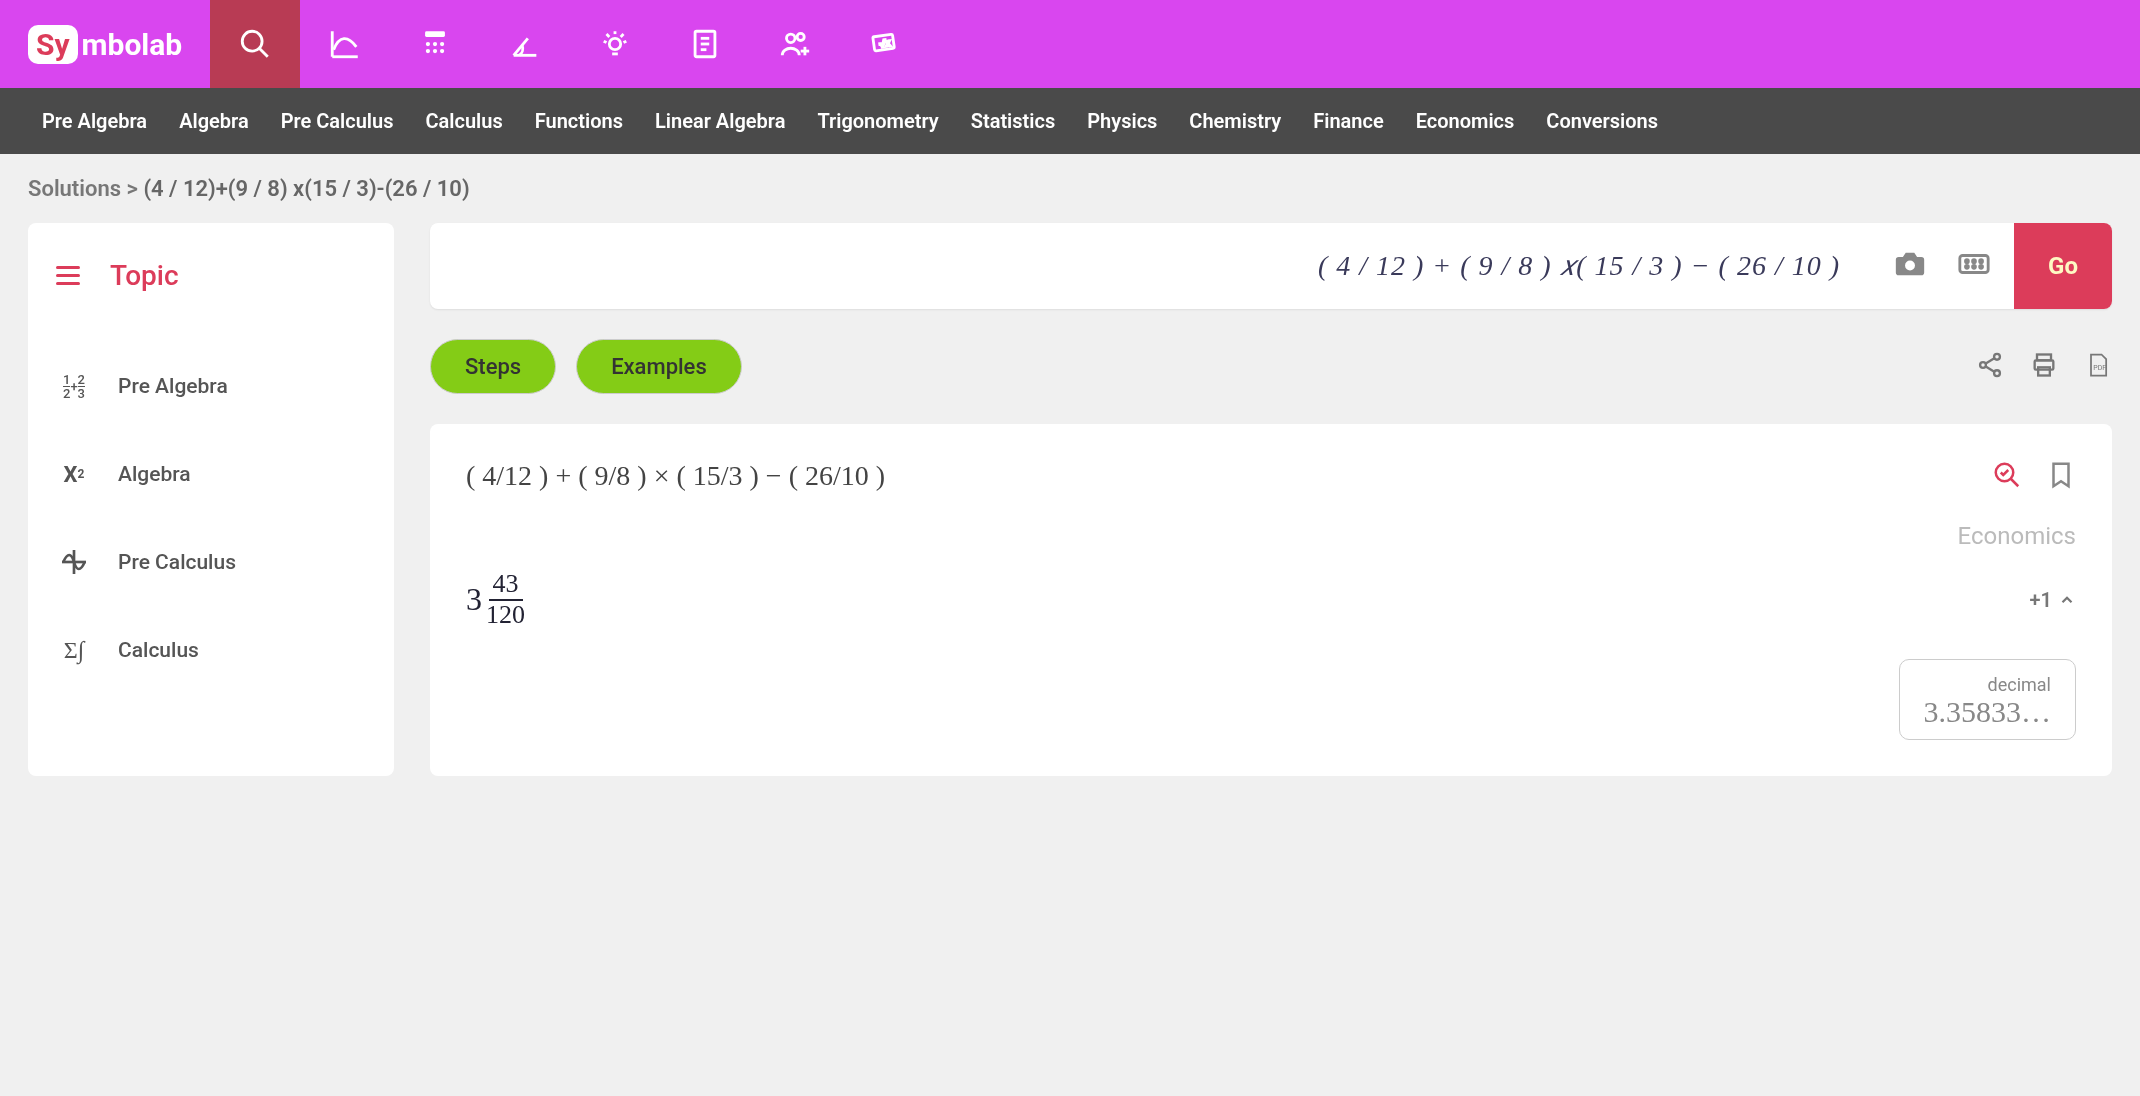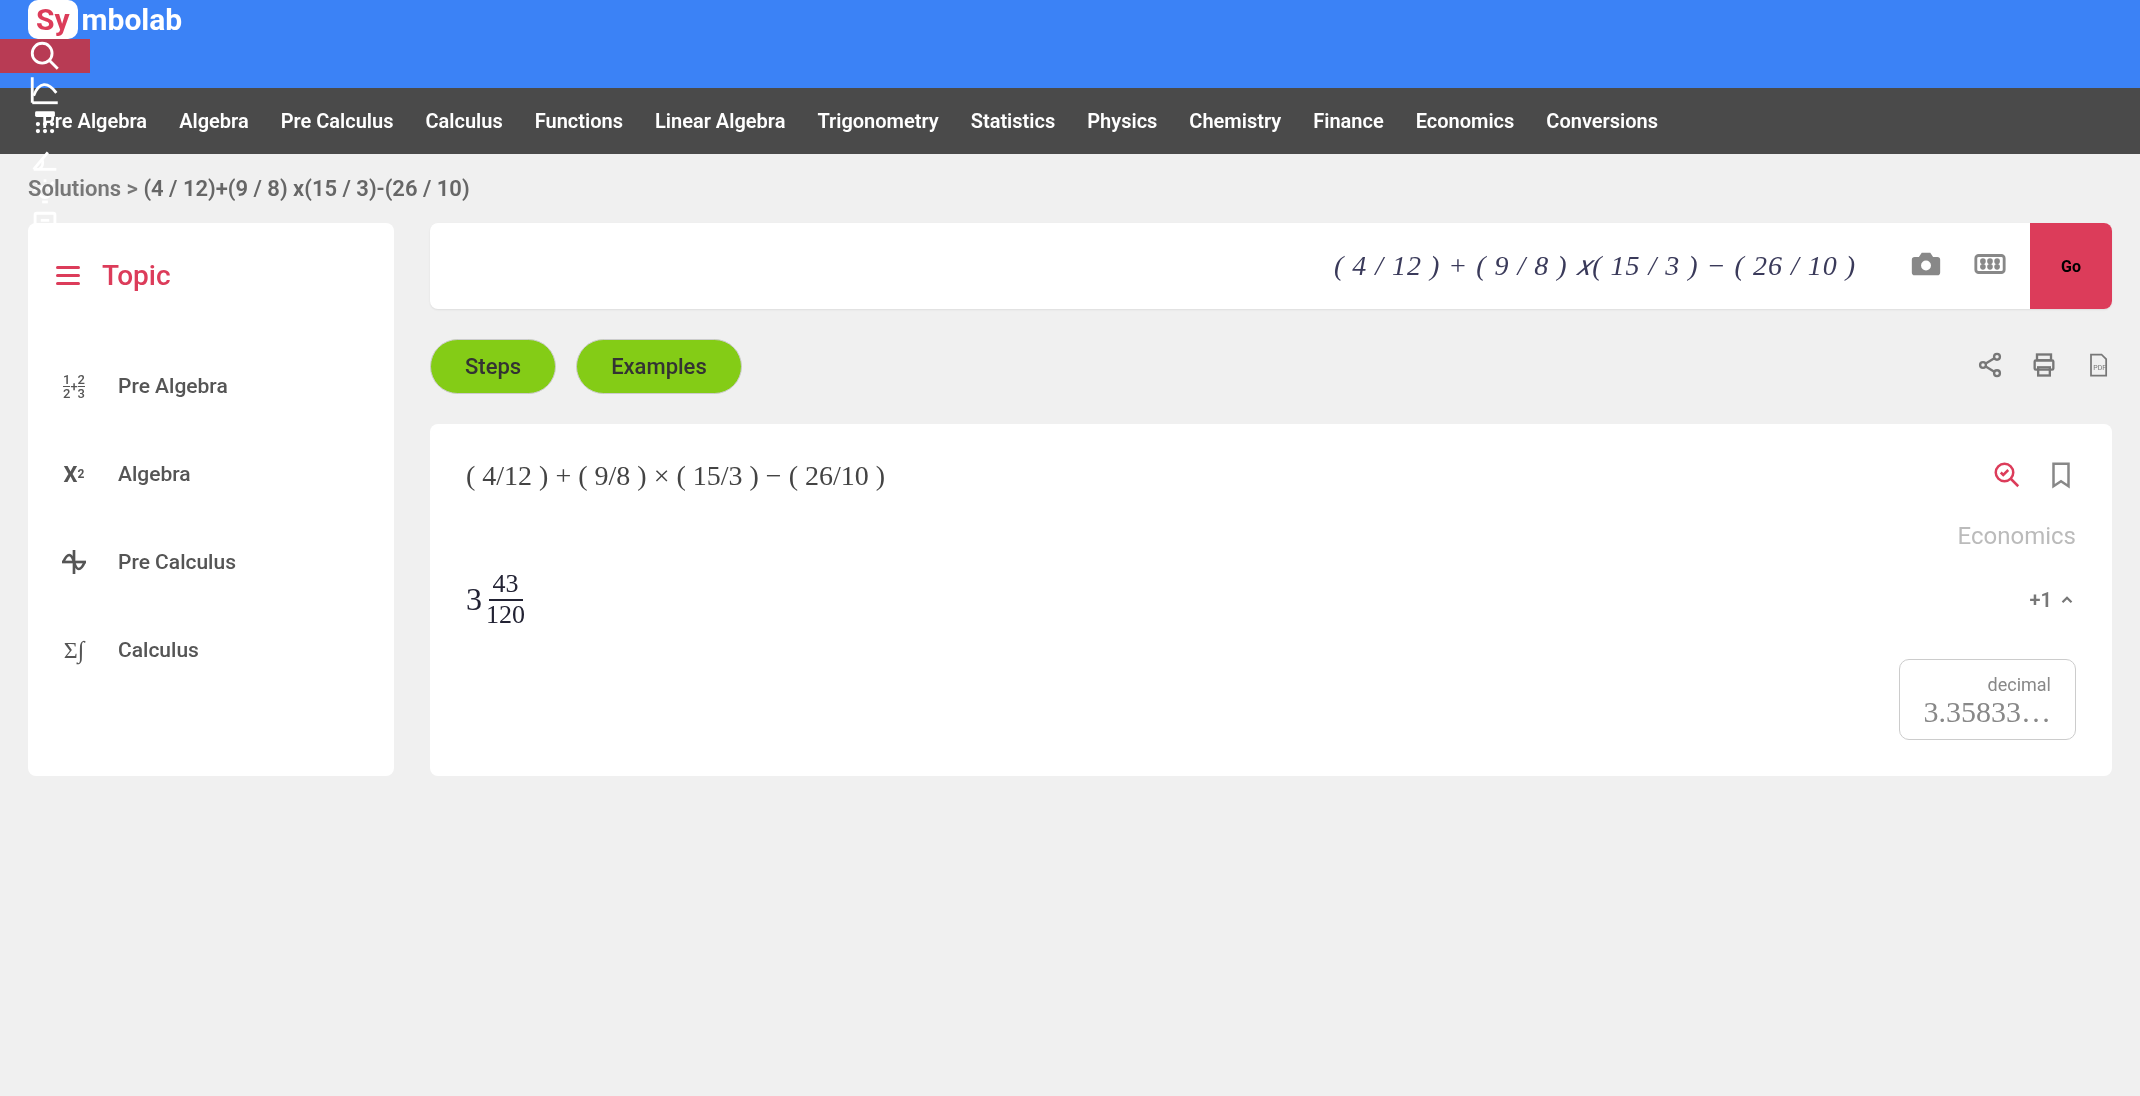--- a/index.html
+++ b/index.html
@@ -1,50 +1,50 @@
 <!DOCTYPE html>
 <html><head>
 <meta charset="utf-8">
 <style>
 * { margin: 0; padding: 0; box-sizing: border-box; }
 body { font-family: -apple-system, BlinkMacSystemFont, "Segoe UI", Roboto, sans-serif; background: #f0f0f0; color: #333; }
 
 
-.topbar { background: #3b82f6; height: 88px; display: flex; align-items: stretch; flex-direction: column; }
+.topbar { background: #d946ef; height: 88px; display: flex; align-items: stretch; }
 .logo-box { display: flex; align-items: center; padding: 0 28px; }
 .logo { display: flex; align-items: center; font-size: 30px; font-weight: 700; color: #fff; }
 .logo-sy { background: #fff; color: #dc3c5a; padding: 2px 8px; border-radius: 10px; margin-right: 4px; }
 .top-icon-cell { width: 90px; display: flex; align-items: center; justify-content: center; cursor: pointer; }
 .top-icon-cell.active { background: #b83b54; }
 .top-icon-cell svg { width: 34px; height: 34px; }
 
 
 .subnav { background: #4a4a4a; color: #fff; display: flex; align-items: center; height: 66px; padding: 0 42px; gap: 32px; font-size: 20px; font-weight: 600; }
 .subnav-item { cursor: pointer; white-space: nowrap; }
 
 
 .breadcrumb { padding: 22px 28px; font-size: 22px; font-weight: 600; color: #777; }
 .breadcrumb .expr { color: #666; }
 
 
 .container { display: flex; padding: 0 28px; gap: 36px; }
 .sidebar { width: 366px; background: #fff; border-radius: 8px; padding: 36px 28px; }
-.sidebar-header { display: flex; align-items: center; gap: 22px; margin-bottom: 50px; color: #dc3c5a; font-size: 28px; font-weight: 500; }
+.sidebar-header { display: flex; align-items: center; gap: 30px; margin-bottom: 50px; color: #dc3c5a; font-size: 28px; font-weight: 500; }
 .hamburger { display: flex; flex-direction: column; gap: 5px; }
 .hamburger span { width: 24px; height: 3px; background: #dc3c5a; border-radius: 2px; }
 .sidebar-item { display: flex; align-items: center; gap: 26px; padding: 26px 0; font-size: 21px; font-weight: 500; color: #555; cursor: pointer; }
 .sidebar-item .sicon { width: 36px; height: 36px; display: flex; align-items: center; justify-content: center; color: #555; font-size: 18px; }
 
 
 .main { flex: 1; display: flex; flex-direction: column; gap: 30px; text-align: right; }
 .input-row { background: #fff; border-radius: 8px; display: flex; align-items: center; height: 86px; box-shadow: 0 1px 2px rgba(0,0,0,0.08); }
 .input-expr { flex: 1; padding: 0 30px; font-size: 28px; font-style: italic; color: #3a3a5a; font-family: "Times New Roman", serif; letter-spacing: 1px; }
 .input-icons { display: flex; align-items: center; gap: 24px; padding: 0 20px; }
 .input-icons svg { width: 40px; height: 34px; color: #888; }
-.go-button { background: #dc3c5a; color: #000000; height: 100%; width: 82px; display: flex; align-items: center; justify-content: center; font-size: 16px; font-weight: 700; border-radius: 0 8px 8px 0; cursor: pointer; }
+.go-button { background: #dc3c5a; color: #fef9c3; height: 100%; width: 98px; display: flex; align-items: center; justify-content: center; font-size: 24px; font-weight: 700; border-radius: 0 8px 8px 0; cursor: pointer; }
 
 
 .action-row { display: flex; align-items: center; justify-content: space-between; }
 .pills { display: flex; gap: 20px; }
 .pill { border: 1px solid #ccc; border-radius: 30px; padding: 14px 34px; font-size: 22px; font-weight: 500; background: #84cc16; cursor: pointer; }
 .action-icons { display: flex; gap: 26px; color: #737373; }
 .action-icons svg { width: 28px; height: 28px; }
 
 
 .card { background: #fff; border-radius: 8px; padding: 36px; position: relative; }

